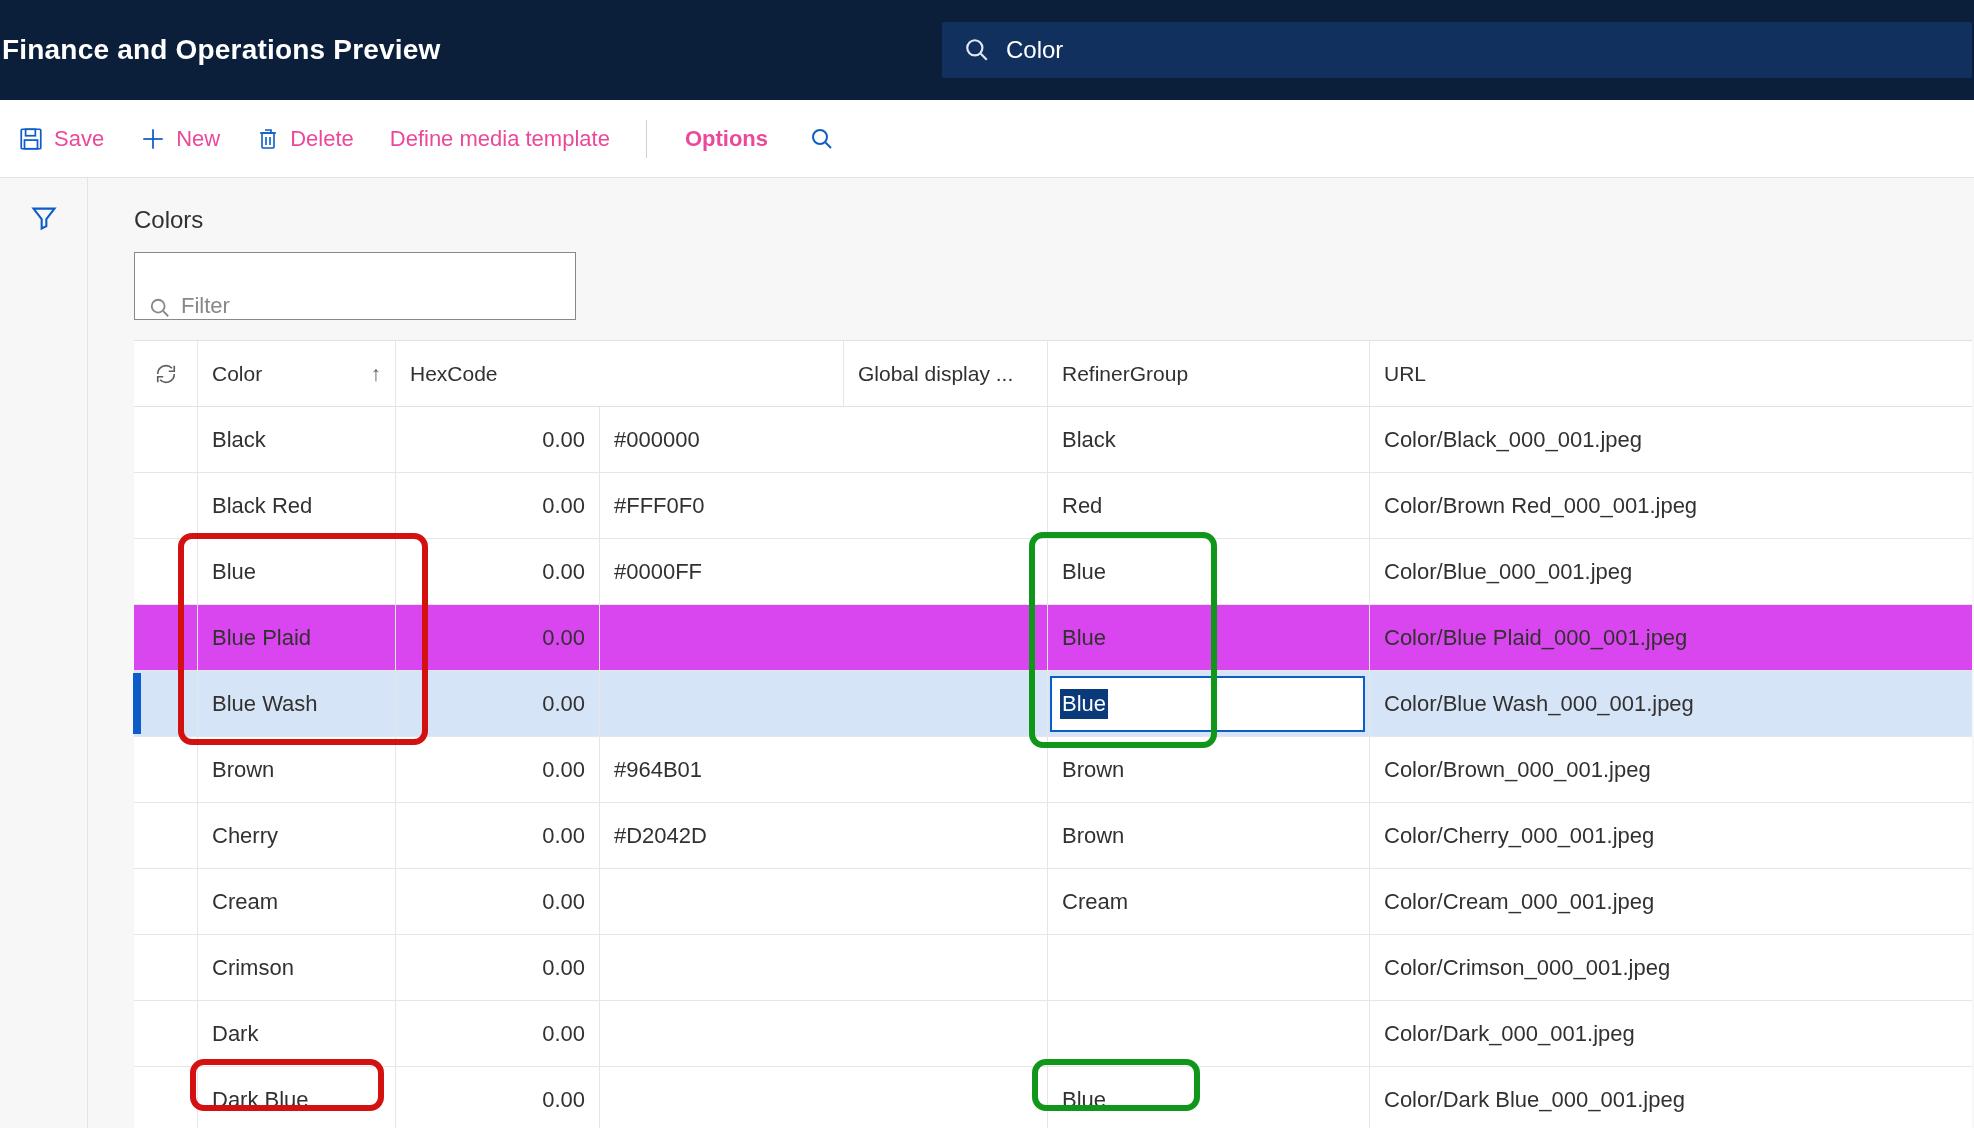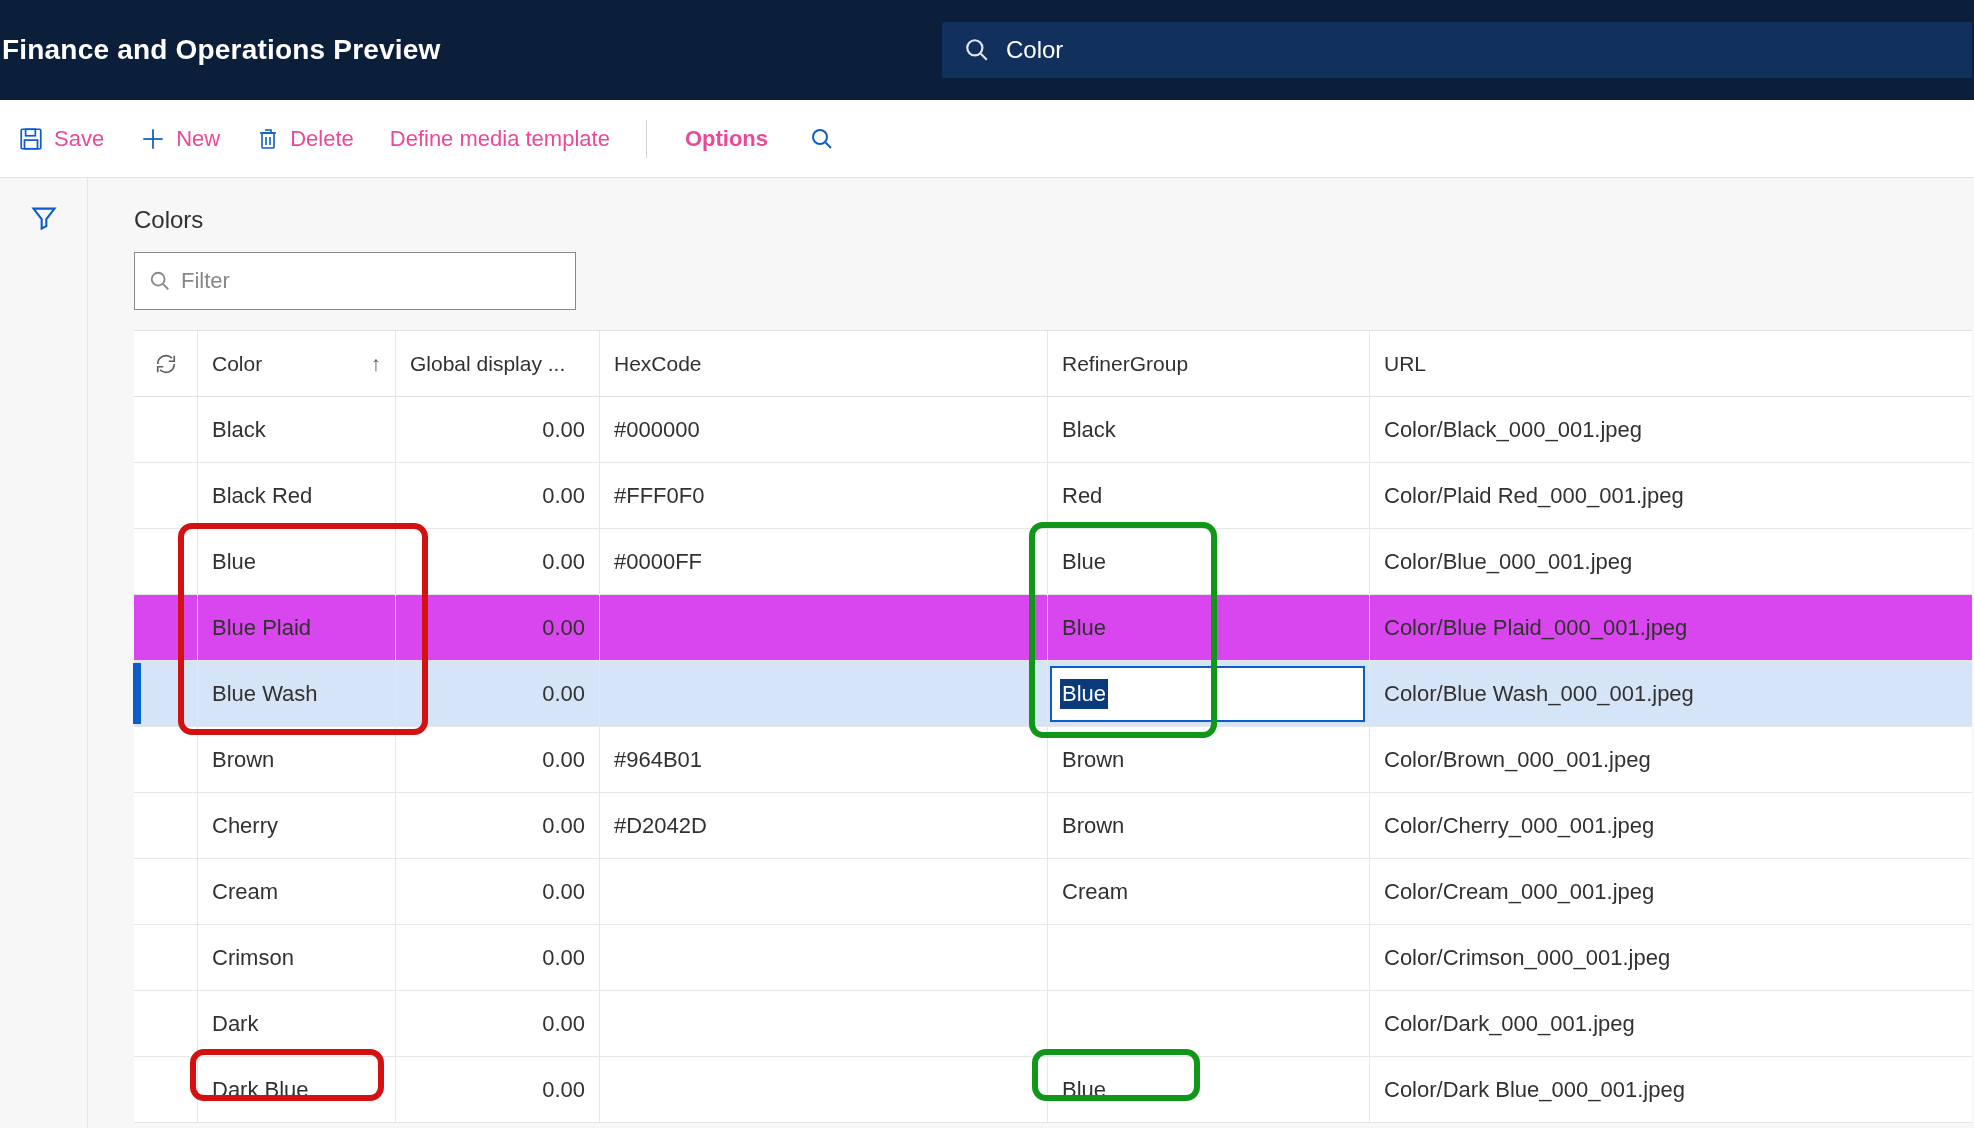--- a/index.html
+++ b/index.html
@@ -93,24 +93,24 @@
     flex: 1;
     padding: 28px 0 8px 46px;
   }
   .page-title {
     font-size: 24px;
     color: #323130;
     margin-bottom: 18px;
   }
   .filter-box {
     width: 442px;
-    height: 58px;
+    height: 68px;
     border: 1px solid #8a8886;
     display: flex;
-    align-items: center;
+    align-items: flex-end;
     margin-bottom: 20px;
     background: #fff;
   }
   .filter-box .filter-icon { margin: 0 10px 0 14px; color: #8a8886; }
   .filter-box input {
     border: none;
     outline: none;
     font-size: 22px;
     flex: 1;
     color: #323130;
@@ -296,25 +296,25 @@
               <path d="M3 12a9 9 0 0 1 15.5-6.3"></path>
               <path d="M21 3v6h-6"></path>
               <path d="M21 12a9 9 0 0 1-15.5 6.3"></path>
               <path d="M3 21v-6h6"></path>
             </svg>
         </div>
         <div class="cell c-color">
           <span>Color</span>
           <span class="sort-arrow">↑</span>
         </div>
+        <div class="cell c-hex">
+          <span>HexCode</span>
+        </div>
         <div class="cell c-gdo" style="justify-content:flex-start;">
           <span>Global display ...</span>
-        </div>
-        <div class="cell c-hex">
-          <span>HexCode</span>
         </div>
         <div class="cell c-ref">
           <span>RefinerGroup</span>
         </div>
         <div class="cell c-url">
           <span>URL</span>
         </div>
       </div>
 
       <div class="grid-row data">
@@ -324,21 +324,21 @@
           <div class="cell c-hex">#000000</div>
           <div class="cell c-ref">Black</div>
           <div class="cell c-url">Color/Black_000_001.jpeg</div>
         </div>
         <div class="grid-row data">
           <div class="cell tools"></div>
           <div class="cell c-color">Black Red</div>
           <div class="cell c-gdo">0.00</div>
           <div class="cell c-hex">#FFF0F0</div>
           <div class="cell c-ref">Red</div>
-          <div class="cell c-url">Color/Plaid Red_000_001.jpeg</div>
+          <div class="cell c-url">Color/Brown Red_000_001.jpeg</div>
         </div>
         <div class="grid-row data">
           <div class="cell tools"></div>
           <div class="cell c-color">Blue</div>
           <div class="cell c-gdo">0.00</div>
           <div class="cell c-hex">#0000FF</div>
           <div class="cell c-ref">Blue</div>
           <div class="cell c-url">Color/Blue_000_001.jpeg</div>
         </div>
         <div class="grid-row data alt">

